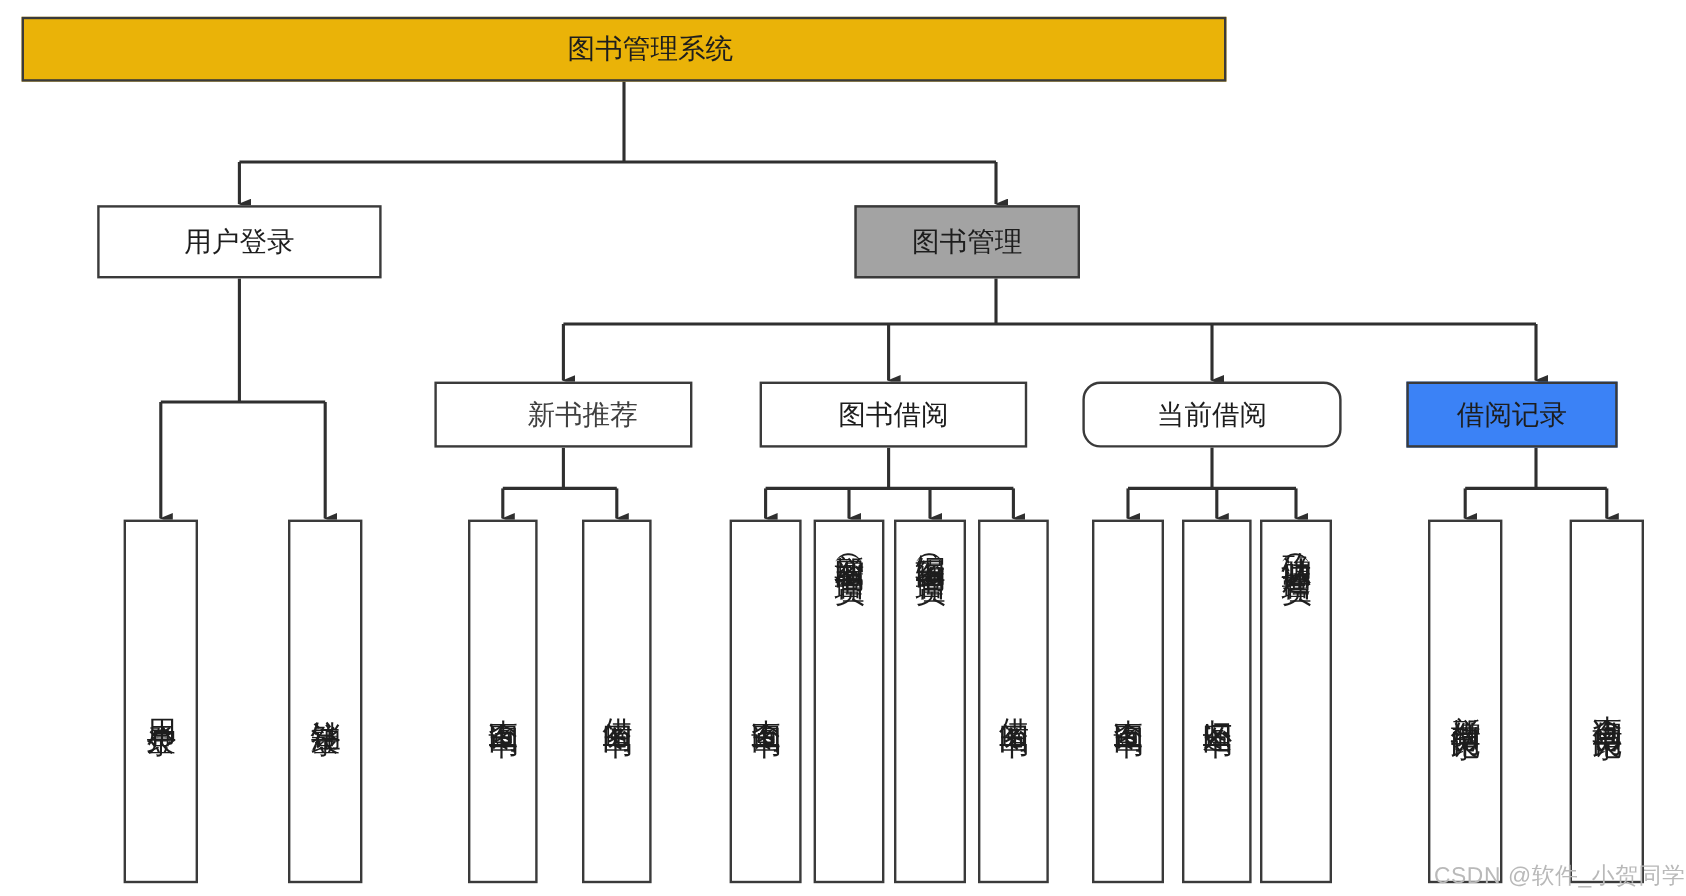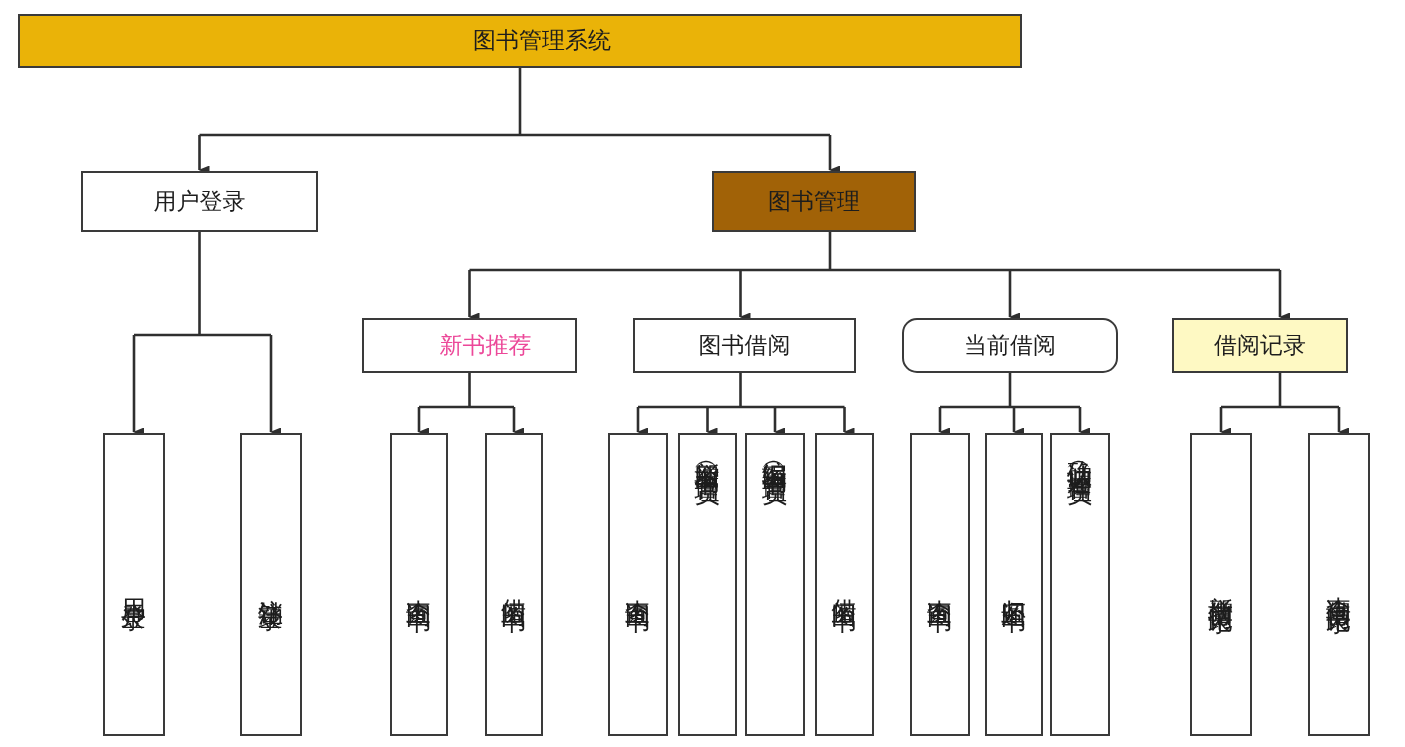--- a/index.html
+++ b/index.html
@@ -117,33 +117,33 @@
         <line x1="1339" y1="407" x2="1339" y2="432" stroke="#2f2f2f" stroke-width="2.6" marker-end="url(#arrowhead)"></line>
       </g>
   </svg>
   <div id="node-layer">
       <div class="node horizontal" style="left: 18px; top: 14px; width: 1004px; height: 54px; border-color: rgb(58, 58, 58); background: #eab308; padding-left: 44px;">
         <span class="label" style="color: rgb(29, 29, 29);">图书管理系统</span>
       </div>
       <div class="node horizontal" style="left: 81px; top: 171px; width: 237px; height: 61px; border-color: rgb(58, 58, 58); background: rgb(255, 255, 255);">
         <span class="label" style="color: rgb(29, 29, 29);">用户登录</span>
       </div>
-      <div class="node horizontal" style="left: 712px; top: 171px; width: 204px; height: 61px; border-color: rgb(58, 58, 58); background: #a16207;">
+      <div class="node horizontal" style="left: 712px; top: 171px; width: 188px; height: 61px; border-color: rgb(58, 58, 58); background: #a3a3a3;">
         <span class="label" style="color: rgb(29, 29, 29);">图书管理</span>
       </div>
       <div class="node horizontal" style="left: 362px; top: 318px; width: 215px; height: 55px; border-color: rgb(58, 58, 58); background: rgb(255, 255, 255);">
-        <span class="label" style="color: #ec4899; margin-left: 32px;">新书推荐</span>
+        <span class="label" style="color: #404040; margin-left: 32px;">新书推荐</span>
       </div>
       <div class="node horizontal" style="left: 633px; top: 318px; width: 223px; height: 55px; border-color: rgb(58, 58, 58); background: rgb(255, 255, 255);">
         <span class="label" style="color: rgb(29, 29, 29);">图书借阅</span>
       </div>
       <div class="node horizontal" style="left: 902px; top: 318px; width: 216px; height: 55px; border-color: rgb(58, 58, 58); background: rgb(255, 255, 255); border-radius: 15px;">
         <span class="label" style="color: rgb(29, 29, 29);">当前借阅</span>
       </div>
-      <div class="node horizontal" style="left: 1172px; top: 318px; width: 176px; height: 55px; border-color: rgb(58, 58, 58); background: #fef9c3;">
+      <div class="node horizontal" style="left: 1172px; top: 318px; width: 176px; height: 55px; border-color: rgb(58, 58, 58); background: #3b82f6;">
         <span class="label" style="color: rgb(29, 29, 29);">借阅记录</span>
       </div>
       <div class="node vertical centered" style="left: 103px; top: 433px; width: 62px; height: 303px; border-color: rgb(58, 58, 58); background: rgb(255, 255, 255);">
         <span class="label" style="color: rgb(29, 29, 29);">用户登录</span>
       </div>
       <div class="node vertical centered" style="left: 240px; top: 433px; width: 62px; height: 303px; border-color: rgb(58, 58, 58); background: rgb(255, 255, 255);">
         <span class="label" style="color: rgb(29, 29, 29);">注销登录</span>
       </div>
       <div class="node vertical centered" style="left: 390px; top: 433px; width: 58px; height: 303px; border-color: rgb(58, 58, 58); background: rgb(255, 255, 255);">
         <span class="label" style="color: rgb(29, 29, 29);">查询图书</span>
@@ -172,13 +172,14 @@
       <div class="node vertical" style="left: 1050px; top: 433px; width: 60px; height: 303px; border-color: rgb(58, 58, 58); background: rgb(255, 255, 255);">
         <span class="label" style="color: rgb(29, 29, 29);">确认归还（管理员）</span>
       </div>
       <div class="node vertical centered" style="left: 1190px; top: 433px; width: 62px; height: 303px; border-color: rgb(58, 58, 58); background: rgb(255, 255, 255);">
         <span class="label" style="color: rgb(29, 29, 29);">新增借阅记录</span>
       </div>
       <div class="node vertical centered" style="left: 1308px; top: 433px; width: 62px; height: 303px; border-color: rgb(58, 58, 58); background: rgb(255, 255, 255);">
         <span class="label" style="color: rgb(29, 29, 29);">查询借阅记录</span>
       </div>
     </div>
+  <div class="watermark" style="left: 1195px; top: 717px; color: rgb(185, 185, 185);">CSDN @软件_小贺同学</div>
 </div>
 
 </body></html>

